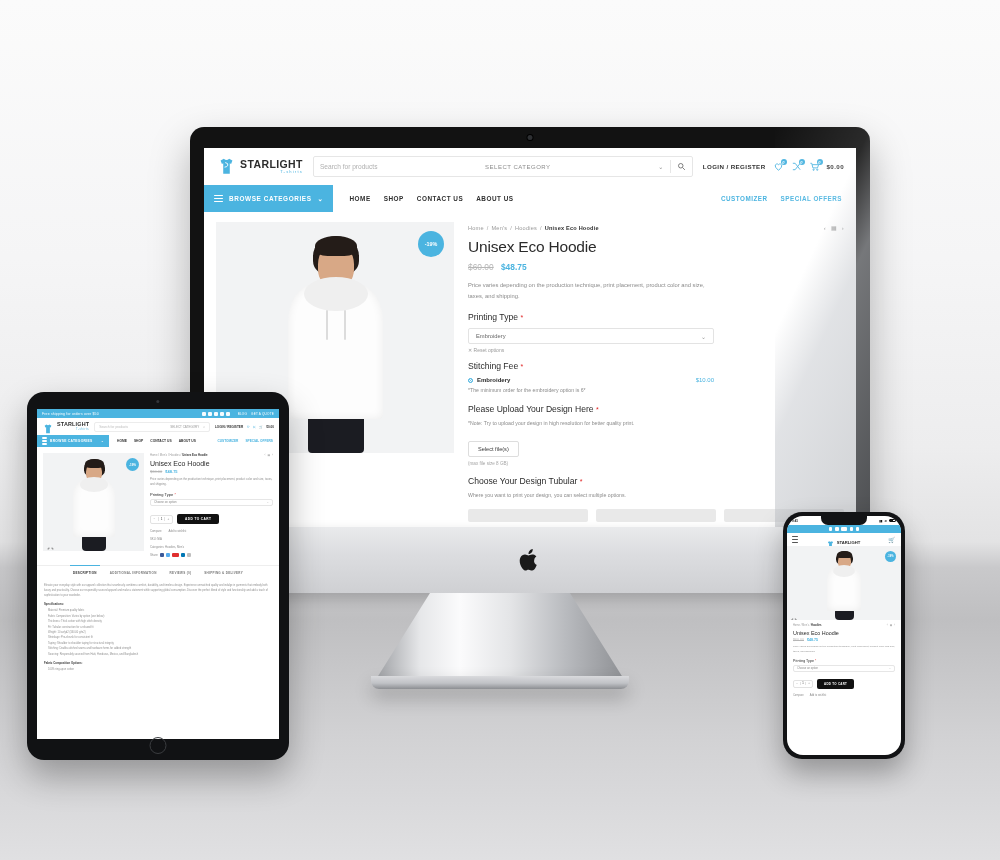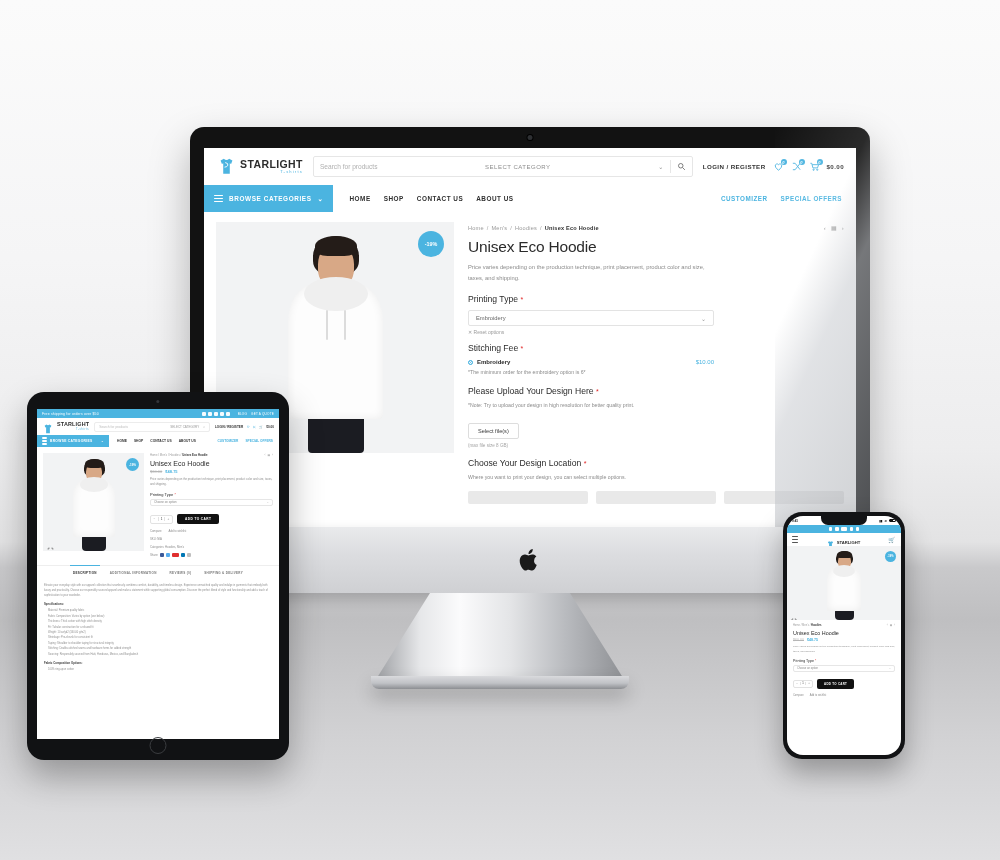--- a/index.html
+++ b/index.html
@@ -388,20 +388,24 @@
               <span class="sep">/</span>
               <b>Unisex Eco Hoodie</b>
               <span class="crumb-nav">
                 <span>‹</span>
                 <span>▦</span>
                 <span>›</span>
               </span>
             </div>
 
             <h1 class="p-title">Unisex Eco Hoodie</h1>
+            <div class="p-price">
+              <span class="p-old">$60.00</span>
+              <span class="p-new">$48.75</span>
+            </div>
             <div class="p-desc">Price varies depending on the production technique, print placement, product color and size, taxes, and shipping.</div>
 
             <div class="f-label">
               <span>Printing Type</span>
               <span class="req">*</span>
             </div>
             <div class="select">
               <span>Embroidery</span>
               <span class="chev">⌄</span>
             </div>
@@ -420,21 +424,21 @@
 
             <div class="f-label">
               <span>Please Upload Your Design Here</span>
               <span class="req">*</span>
             </div>
             <div class="note">*Note: Try to upload your design in high resolution for better quality print.</div>
             <div class="upload-btn">Select file(s)</div>
             <div class="maxsize">(max file size 8 GB)</div>
 
             <div class="f-label">
-              <span>Choose Your Design Location</span>
+              <span>Choose Your Design Tubular</span>
               <span class="req">*</span>
             </div>
             <div class="note">Where you want to print your design, you can select multiple options.</div>
             <div class="loc-row">
               <div class="loc-box"></div>
               <div class="loc-box"></div>
               <div class="loc-box"></div>
             </div>
           </div>
         </div>

